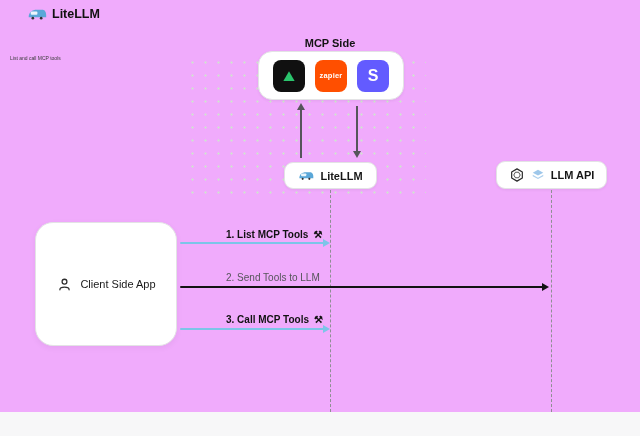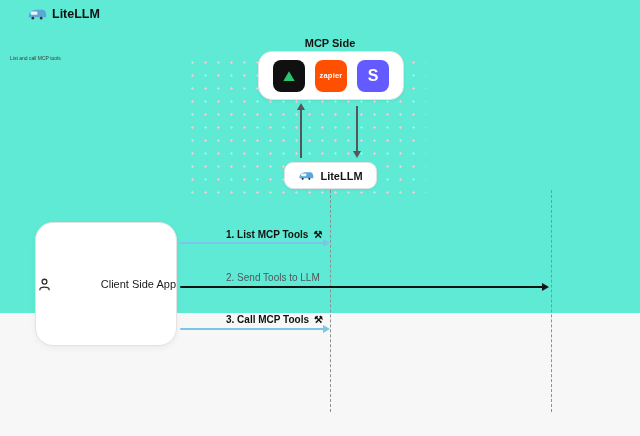--- a/index.html
+++ b/index.html
@@ -1,18 +1,18 @@
 <!DOCTYPE html>
 <html><head>
 <meta charset="utf-8">
 <style>
   * { margin:0; padding:0; box-sizing:border-box; }
   html,body { width:640px; height:436px; }
   body { font-family:"Liberation Sans", sans-serif; background:#f7f7f8; overflow:hidden; }
-  #canvas { position:relative; width:640px; height:313px; background:#5eead4; }
+  #canvas { position:relative; width:640px; height:412px; background:#f0abfc; }
 
   .dots { position:absolute; left:186px; top:56px; width:240px; height:148px;
           background-image:radial-gradient(circle, #d7d7d9 1px, transparent 1.3px);
           background-size:13px 13px; }
 
   
   .brand { position:absolute; left:27px; top:7px; display:flex; align-items:center; gap:5px; }
   .brand-text { font-size:12.5px; font-weight:700; color:#111; }
   .title { position:absolute; left:10px; top:31px; font-size:15.5px; font-weight:700; color:#0d0d0d; letter-spacing:.2px; }
   .subtitle { position:absolute; left:10px; top:55px; font-size:5px; color:#3c3c3c; }
@@ -29,21 +29,21 @@
   .chip-dark { background:#101010; }
   .chip-zapier { background:#ff4f00; }
   .chip-stripe { background:#635bff; }
   .zapier-word { color:#fff; font-size:7.5px; font-weight:700; letter-spacing:.2px; }
   .stripe-s { color:#fff; font-size:16px; font-weight:700; }
 
   .litellm-box { left:284px; top:162px; width:93px; height:27px; }
   .llmapi-box { left:496px; top:161px; width:111px; height:28px; }
 
   .client-box { left:35px; top:222px; width:142px; height:124px; border-radius:18px; gap:7px;
-                box-shadow:0 2px 6px rgba(0,0,0,.05);justify-content:space-between; }
+                box-shadow:0 2px 6px rgba(0,0,0,.05); }
   .client-label { font-size:11px; font-weight:500; color:#1a1a1a; }
 
   
   .vline { position:absolute; width:1.5px; background:#55555a; }
   .ah-up { position:absolute; width:0; height:0; border-left:4px solid transparent;
            border-right:4px solid transparent; border-bottom:7px solid #55555a; }
   .ah-down { position:absolute; width:0; height:0; border-left:4px solid transparent;
              border-right:4px solid transparent; border-top:7px solid #55555a; }
 
   
@@ -112,20 +112,35 @@
       <svg width="16" height="11" viewBox="0 0 24 16">
         <path d="M2 12 C2 6 6 3 12 3 L19 3 C21.5 3 23 6.5 23 9.5 L23 12 Z" fill="#5aa7d8"></path>
         <rect x="4.5" y="5" width="8" height="4" rx="1.2" fill="#eaf5fc"></rect>
         <circle cx="7" cy="13" r="1.6" fill="#333"></circle>
         <circle cx="17" cy="13" r="1.6" fill="#333"></circle>
       </svg>
     </span>
     <span class="node-label">LiteLLM</span>
   </div>
 
+  <div class="node llmapi-box">
+    <span>
+      <svg width="16" height="16" viewBox="0 0 24 24">
+        <path d="M12 2.8 L20 7.4 L20 16.6 L12 21.2 L4 16.6 L4 7.4 Z" fill="none" stroke="#2b2b2b" stroke-width="1.8" stroke-linejoin="round"></path>
+        <path d="M12 7.2 L16.2 9.6 L16.2 14.4 L12 16.8 L7.8 14.4 L7.8 9.6 Z" fill="none" stroke="#2b2b2b" stroke-width="1.1" stroke-linejoin="round" transform="rotate(30 12 12)"></path>
+      </svg>
+    </span>
+    <span>
+      <svg width="14" height="14" viewBox="0 0 24 24" fill="#9ec7ea">
+        <path d="M12 3 L21 8 L12 13 L3 8 Z"></path>
+        <path d="M3 11.5 L12 16.5 L21 11.5 L21 14 L12 19 L3 14 Z" opacity="0.85"></path>
+      </svg>
+    </span>
+    <span class="node-label">LLM API</span>
+  </div>
 
   <div class="lifeline ll-litellm"></div>
   <div class="lifeline ll-llmapi"></div>
 
   <div class="node client-box">
     <span>
       <svg width="17" height="17" viewBox="0 0 24 24">
         <circle cx="12" cy="8" r="3.4" fill="none" stroke="#2e2e2e" stroke-width="1.8"></circle>
         <path d="M5.5 19.5 C5.5 14.6 18.5 14.6 18.5 19.5" fill="none" stroke="#2e2e2e" stroke-width="1.8" stroke-linecap="round"></path>
       </svg>

